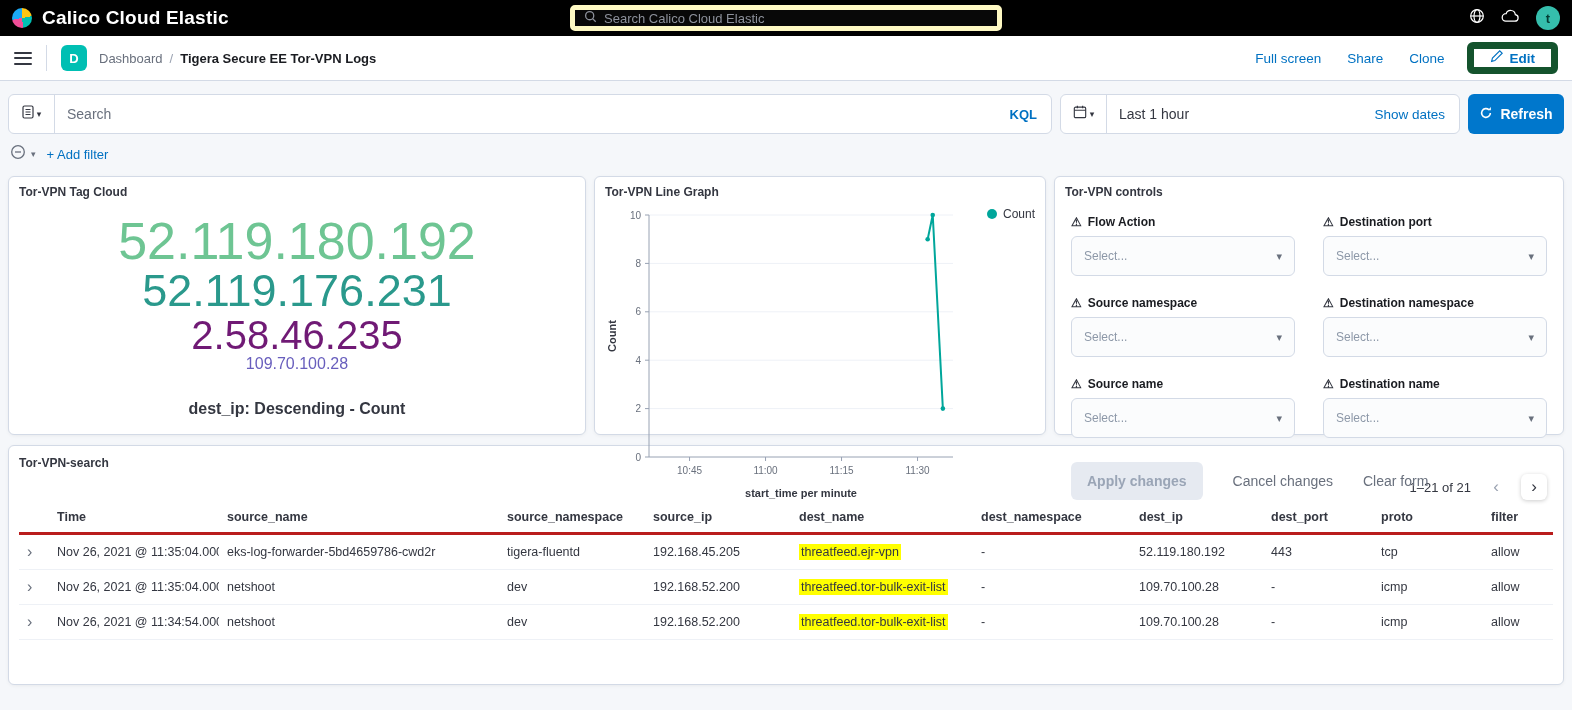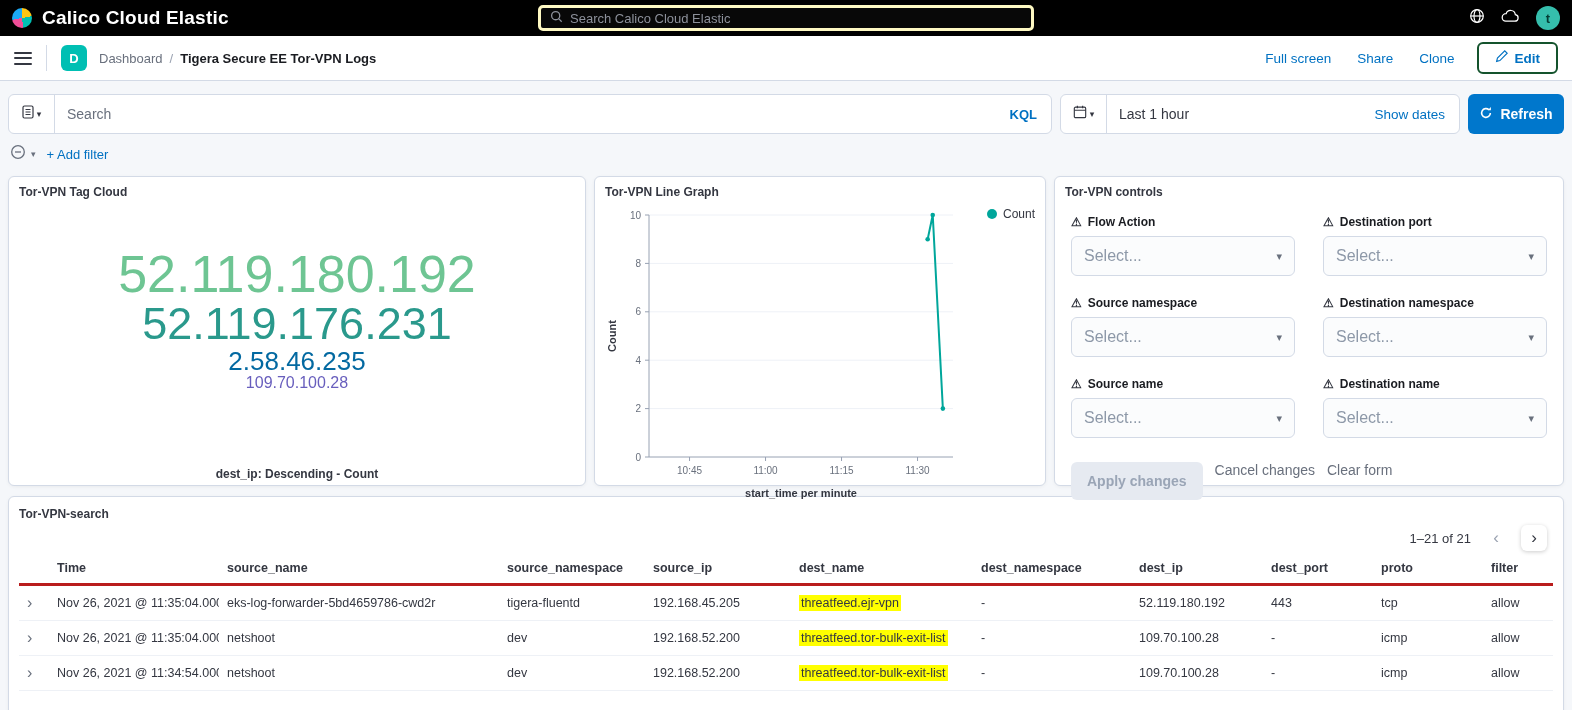--- a/index.html
+++ b/index.html
@@ -3,91 +3,91 @@
 <meta charset="utf-8">
 <style>
   * { margin:0; padding:0; box-sizing:border-box; }
   html,body { width:1572px; height:710px; overflow:hidden; font-family:"Liberation Sans", sans-serif; background:#f5f7fa; }
 
   
   .topbar { height:36px; background:#000; display:flex; align-items:center; padding:0 12px; position:relative; }
   .logo { width:20px; height:20px; border-radius:50%;
           background:conic-gradient(#fec514 0 22%, #00bfb3 22% 48%, #f04e98 48% 72%, #1ba9f5 72% 100%); }
   .topbar-title { color:#fff; font-size:19px; font-weight:bold; margin-left:10px; letter-spacing:.2px; }
-  .topbar-search { position:absolute; left:50%; transform:translateX(-50%); width:496px; height:26px;
-                   border:3px solid #fef9c3; border-radius:5px; display:flex; align-items:center;
+  .topbar-search { position:absolute; left:50%; transform:translateX(-50%); width:432px; height:26px;
+                   border:5px solid #fef9c3; border-radius:5px; display:flex; align-items:center;
                    padding:0 9px; gap:7px; background:rgba(255,255,255,0.03); }
   .topbar-search input { flex:1; border:none; outline:none; background:transparent; color:#c8ccd3; font-size:13px; font-family:inherit; }
   .topbar-search input::placeholder { color:#8d919b; }
   .topbar-right { margin-left:auto; display:flex; align-items:center; gap:16px; }
   .avatar { width:24px; height:24px; border-radius:50%; background:#35beac; color:#043c34; font-size:13px; font-weight:bold;
             display:flex; align-items:center; justify-content:center; }
 
   
   .navbar { height:45px; background:#fff; border-bottom:1px solid #d3dae6; display:flex; align-items:center; padding:0 14px; }
   .hamburger { width:18px; height:13px; display:flex; flex-direction:column; justify-content:space-between; cursor:pointer; }
   .hamburger span { display:block; height:2px; background:#343741; border-radius:1px; }
   .v-div { width:1px; height:26px; background:#d3dae6; margin:0 14px; }
   .badge-d { width:26px; height:26px; border-radius:6px; background:#00bfb3; color:#fff; font-size:13px; font-weight:bold;
              display:flex; align-items:center; justify-content:center; margin-right:12px; }
   .crumb-root { color:#69707d; font-size:13px; }
   .crumb-sep { color:#9aa2b1; font-size:13px; margin:0 7px; }
   .crumb-current { color:#1a1c21; font-size:13px; font-weight:bold; }
   .nav-actions { margin-left:auto; display:flex; align-items:center; gap:26px; }
   .nav-action { color:#0071c2; font-size:13.5px; cursor:pointer; text-decoration:none; }
-  .edit-btn { display:flex; align-items:center; gap:7px; border:2px solid #14532d; border-radius:6px; height:32px;
+  .edit-btn { display:flex; align-items:center; gap:7px; border:7px solid #14532d; border-radius:6px; height:32px;
               padding:0 16px; color:#0071c2; font-size:13.5px; font-weight:bold; background:#fff; cursor:pointer; }
 
   
   .query-row { display:flex; gap:8px; margin:13px 8px 0; }
   .search-box { flex:1; height:40px; background:#fff; border:1px solid #d3dae6; border-radius:6px; display:flex; align-items:center; overflow:hidden; }
   .box-addon { width:46px; height:100%; border-right:1px solid #d3dae6; display:flex; align-items:center; justify-content:center; gap:3px; cursor:pointer; }
   .chev-sm { font-size:9px; color:#343741; }
   .search-box input { flex:1; border:none; outline:none; margin-left:12px; font-size:14px; color:#343741; font-family:inherit; background:transparent; }
   .search-box input::placeholder { color:#69707d; }
   .kql { margin:0 14px 0 8px; color:#0071c2; font-size:13px; font-weight:bold; cursor:pointer; }
   .date-box { width:400px; height:40px; background:#fff; border:1px solid #d3dae6; border-radius:6px; display:flex; align-items:center; overflow:hidden; }
   .date-text { margin-left:12px; font-size:14px; color:#343741; cursor:pointer; }
   .show-dates { margin-left:auto; margin-right:14px; color:#0071c2; font-size:13.5px; cursor:pointer; }
   .refresh-btn { width:96px; height:40px; background:#0077cc; border:none; border-radius:6px; color:#fff; font-size:14px;
                  font-weight:bold; display:flex; align-items:center; justify-content:center; gap:7px; cursor:pointer; font-family:inherit; }
 
   .filter-row { display:flex; align-items:center; gap:5px; margin:9px 10px 0; height:22px; }
   .add-filter { color:#0071c2; font-size:13px; margin-left:6px; cursor:pointer; }
 
   
-  .panels { display:flex; gap:8px; margin:11px 8px 0; height:310px; }
+  .panels { display:flex; gap:8px; margin:11px 8px 0; height:259px; }
   .panel { background:#fff; border:1px solid #d3dae6; border-radius:6px; position:relative;
            box-shadow:0 1px 4px -1px rgba(0,0,0,.08); }
   .panel-title { font-size:12px; font-weight:bold; color:#343741; padding:8px 10px; }
   .panel-tagcloud { width:578px; }
   .panel-line { width:452px; }
   .panel-controls { flex:1; }
 
   
   .tagcloud { position:absolute; top:34px; bottom:58px; left:0; right:0; display:flex; flex-direction:column;
               align-items:center; justify-content:center; line-height:1.04; }
   .tag { cursor:pointer; white-space:nowrap; }
-  .tag-caption { position:absolute; bottom:4px; width:100%; text-align:center; font-size:12px; font-weight:bold; color:#343741; }
+  .tag-caption { position:absolute; bottom:16px; width:100%; text-align:center; font-size:16px; font-weight:bold; color:#343741; }
 
   
   .legend { position:absolute; top:30px; right:10px; display:flex; flex-direction:column; gap:4px; }
   .legend-item { display:flex; align-items:center; gap:6px; font-size:12px; color:#343741; cursor:pointer; }
   .legend-dot { width:10px; height:10px; border-radius:50%; }
   .chart-wrap { position:absolute; top:28px; left:8px; }
 
   
   .controls-grid { display:grid; grid-template-columns:1fr 1fr; column-gap:28px; row-gap:20px; padding:8px 16px 0; }
   .ctl-label { display:flex; align-items:center; gap:6px; font-size:12px; font-weight:bold; color:#1a1c21; margin-bottom:7px; }
   .warn { font-size:12px; color:#343741; }
   .ctl-select { height:40px; background:#fbfcfd; border:1px solid #d3dae6; border-radius:6px; display:flex; align-items:center;
                 padding:0 12px; cursor:pointer; }
-  .ctl-select .ph { color:#8d98a8; font-size:16px; }
+  .ctl-select .ph { color:#8d98a8; font-size:12px; }
   .ctl-select .chev { margin-left:auto; color:#69707d; font-size:11px; }
-  .controls-buttons { display:flex; align-items:flex-start; gap:12px; padding:24px 16px; }
+  .controls-buttons { display:flex; align-items:center; gap:30px; padding:24px 16px; }
   .apply-btn { background:#e6eaf1; color:#9aa5b6; border:none; border-radius:6px; padding:11px 16px; font-size:14px;
                font-weight:bold; font-family:inherit; }
   .text-btn { background:none; border:none; color:#69707d; font-size:14px; font-family:inherit; cursor:pointer; }
 
   
   .search-panel { margin:10px 8px 0; background:#fff; border:1px solid #d3dae6; border-radius:6px;
                   box-shadow:0 1px 4px -1px rgba(0,0,0,.08); padding:8px 10px; height:240px; }
   .pagination { display:flex; justify-content:flex-end; align-items:center; gap:12px; margin:4px 6px 2px; font-size:13px; color:#343741; }
   .page-btn { width:26px; height:26px; display:flex; align-items:center; justify-content:center; font-size:17px; cursor:pointer; border-radius:6px; }
   .page-prev { color:#9aa2b1; }
@@ -212,21 +212,21 @@
 </div>
 
 <div class="panels">
 
   <div class="panel panel-tagcloud">
     <div class="panel-title">Tor-VPN Tag Cloud</div>
     <div class="tagcloud">
 
     <span class="tag" style="color: rgb(110, 197, 147); font-size: 52px;">52.119.180.192</span>
         <span class="tag" style="color: rgb(42, 153, 140); font-size: 45px;">52.119.176.231</span>
-        <span class="tag" style="color: #0369a1; font-size: 26px;">2.58.46.235</span>
+        <span class="tag" style="color: #701a75; font-size: 40px;">2.58.46.235</span>
         <span class="tag" style="color: rgb(104, 94, 189); font-size: 16px;">109.70.100.28</span>
       </div>
     <div class="tag-caption">dest_ip: Descending - Count</div>
   </div>
 
   <div class="panel panel-line">
     <div class="panel-title">Tor-VPN Line Graph</div>
     <div class="chart-wrap">
       <svg id="line-chart-svg" width="360" height="300">
           <line x1="42" y1="252" x2="46" y2="252" stroke="#98a2b3"></line>

